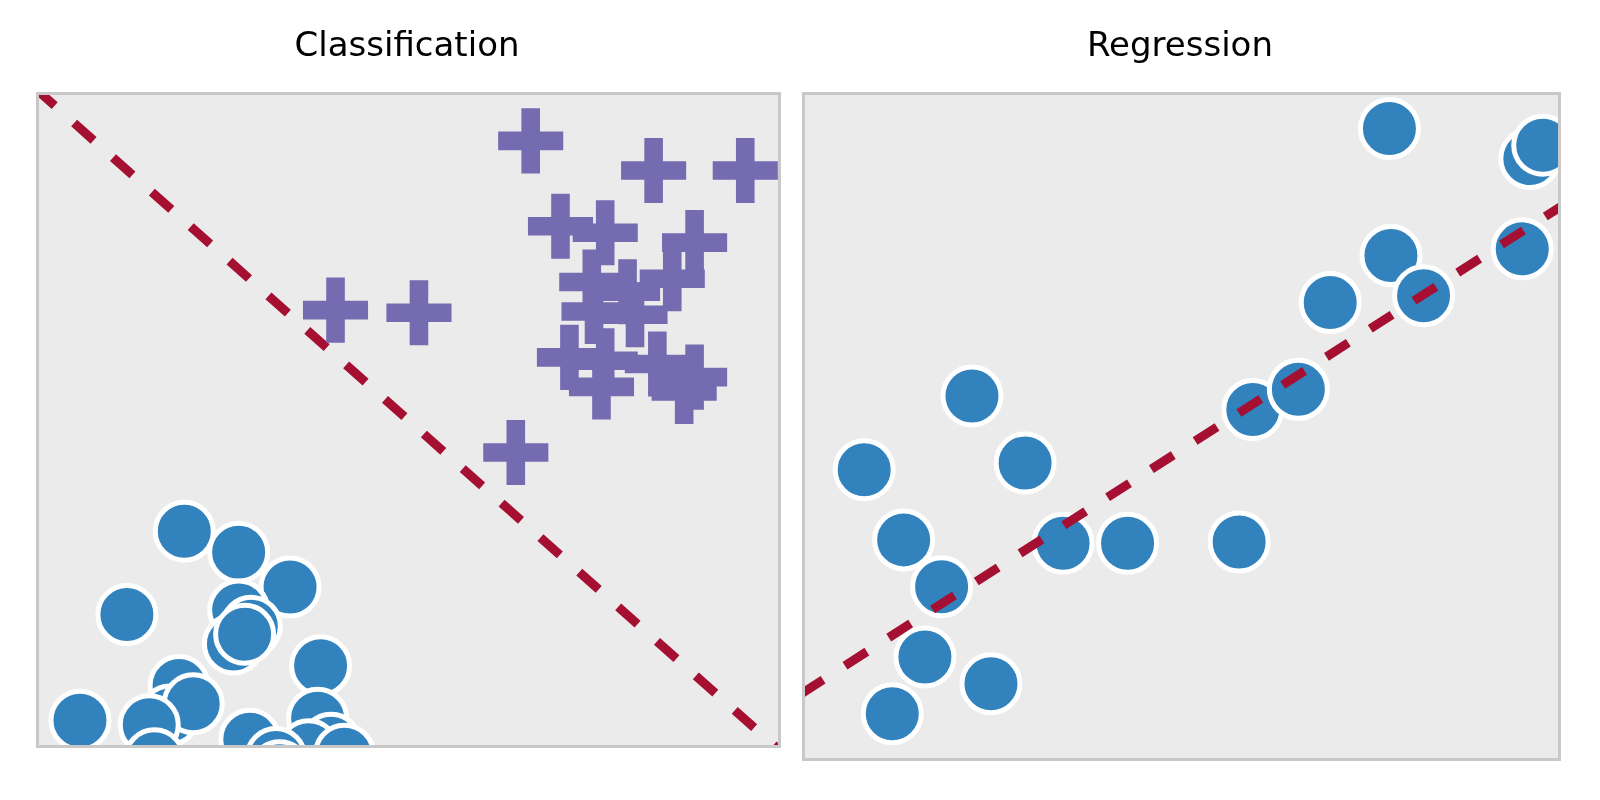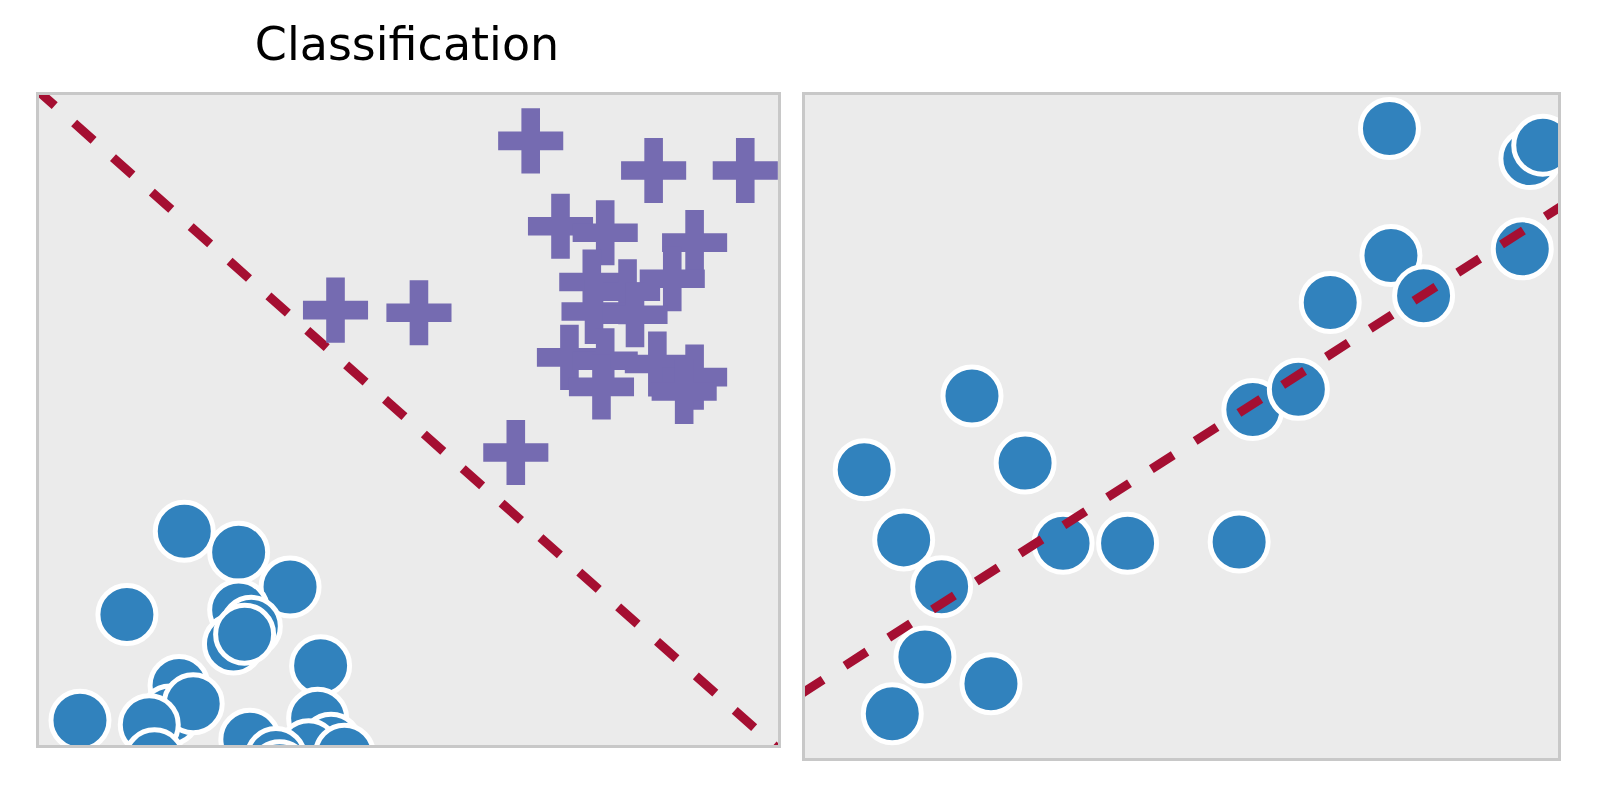--- a/index.html
+++ b/index.html
@@ -20,21 +20,21 @@
     background: #ffffff;
   }
   .panel {
     position: absolute;
     box-sizing: border-box;
   }
   .panel-title {
     position: absolute;
     width: 100%;
     text-align: center;
-    font-size: 46px;
+    font-size: 34px;
     line-height: 52px;
     color: #000000;
     font-family: "DejaVu Sans", sans-serif;
     white-space: nowrap;
     letter-spacing: 0px;
   }
   .axes {
     position: absolute;
     background: #ebebeb;
     border: 3px solid #c8c8c8;
@@ -132,20 +132,21 @@
               <path d="M 287.21 182.61799999999994 h 18.599999999999998 v 23.250000000000007 h 23.250000000000007 v 18.599999999999998 h -23.250000000000007 v 23.250000000000007 h -18.599999999999998 v -23.250000000000007 h -23.250000000000007 v -18.599999999999998 h 23.250000000000007 Z" fill="#756bb1"></path>
               <path d="M 370.65 185.24199999999996 h 18.599999999999998 v 23.250000000000007 h 23.250000000000007 v 18.599999999999998 h -23.250000000000007 v 23.250000000000007 h -18.599999999999998 v -23.250000000000007 h -23.250000000000007 v -18.599999999999998 h 23.250000000000007 Z" fill="#756bb1"></path>
               <path d="M 467.5 324.96999999999997 h 18.599999999999998 v 23.250000000000007 h 23.250000000000007 v 18.599999999999998 h -23.250000000000007 v 23.250000000000007 h -18.599999999999998 v -23.250000000000007 h -23.250000000000007 v -18.599999999999998 h 23.250000000000007 Z" fill="#756bb1"></path>
             </g>
           </g>
         </svg>
     </div>
   </div>
 
   <div class="panel" id="panel-regression">
+    <div class="panel-title">Regression</div>
     <div class="axes" id="axes-regression">
       <svg id="svg-regression" width="759" height="669" viewBox="0 0 759 669">
           <g>
             <g>
               <circle cx="166.98" cy="301.04999999999995" r="29" fill="#3182bd" stroke="#ffffff" stroke-width="5"></circle>
               <circle cx="59.202" cy="374.64" r="29" fill="#3182bd" stroke="#ffffff" stroke-width="5"></circle>
               <circle cx="220.10999999999999" cy="367.95" r="29" fill="#3182bd" stroke="#ffffff" stroke-width="5"></circle>
               <circle cx="98.67" cy="444.885" r="29" fill="#3182bd" stroke="#ffffff" stroke-width="5"></circle>
               <circle cx="136.62" cy="491.71500000000003" r="29" fill="#3182bd" stroke="#ffffff" stroke-width="5"></circle>
               <circle cx="258.06" cy="448.23" r="29" fill="#3182bd" stroke="#ffffff" stroke-width="5"></circle>

